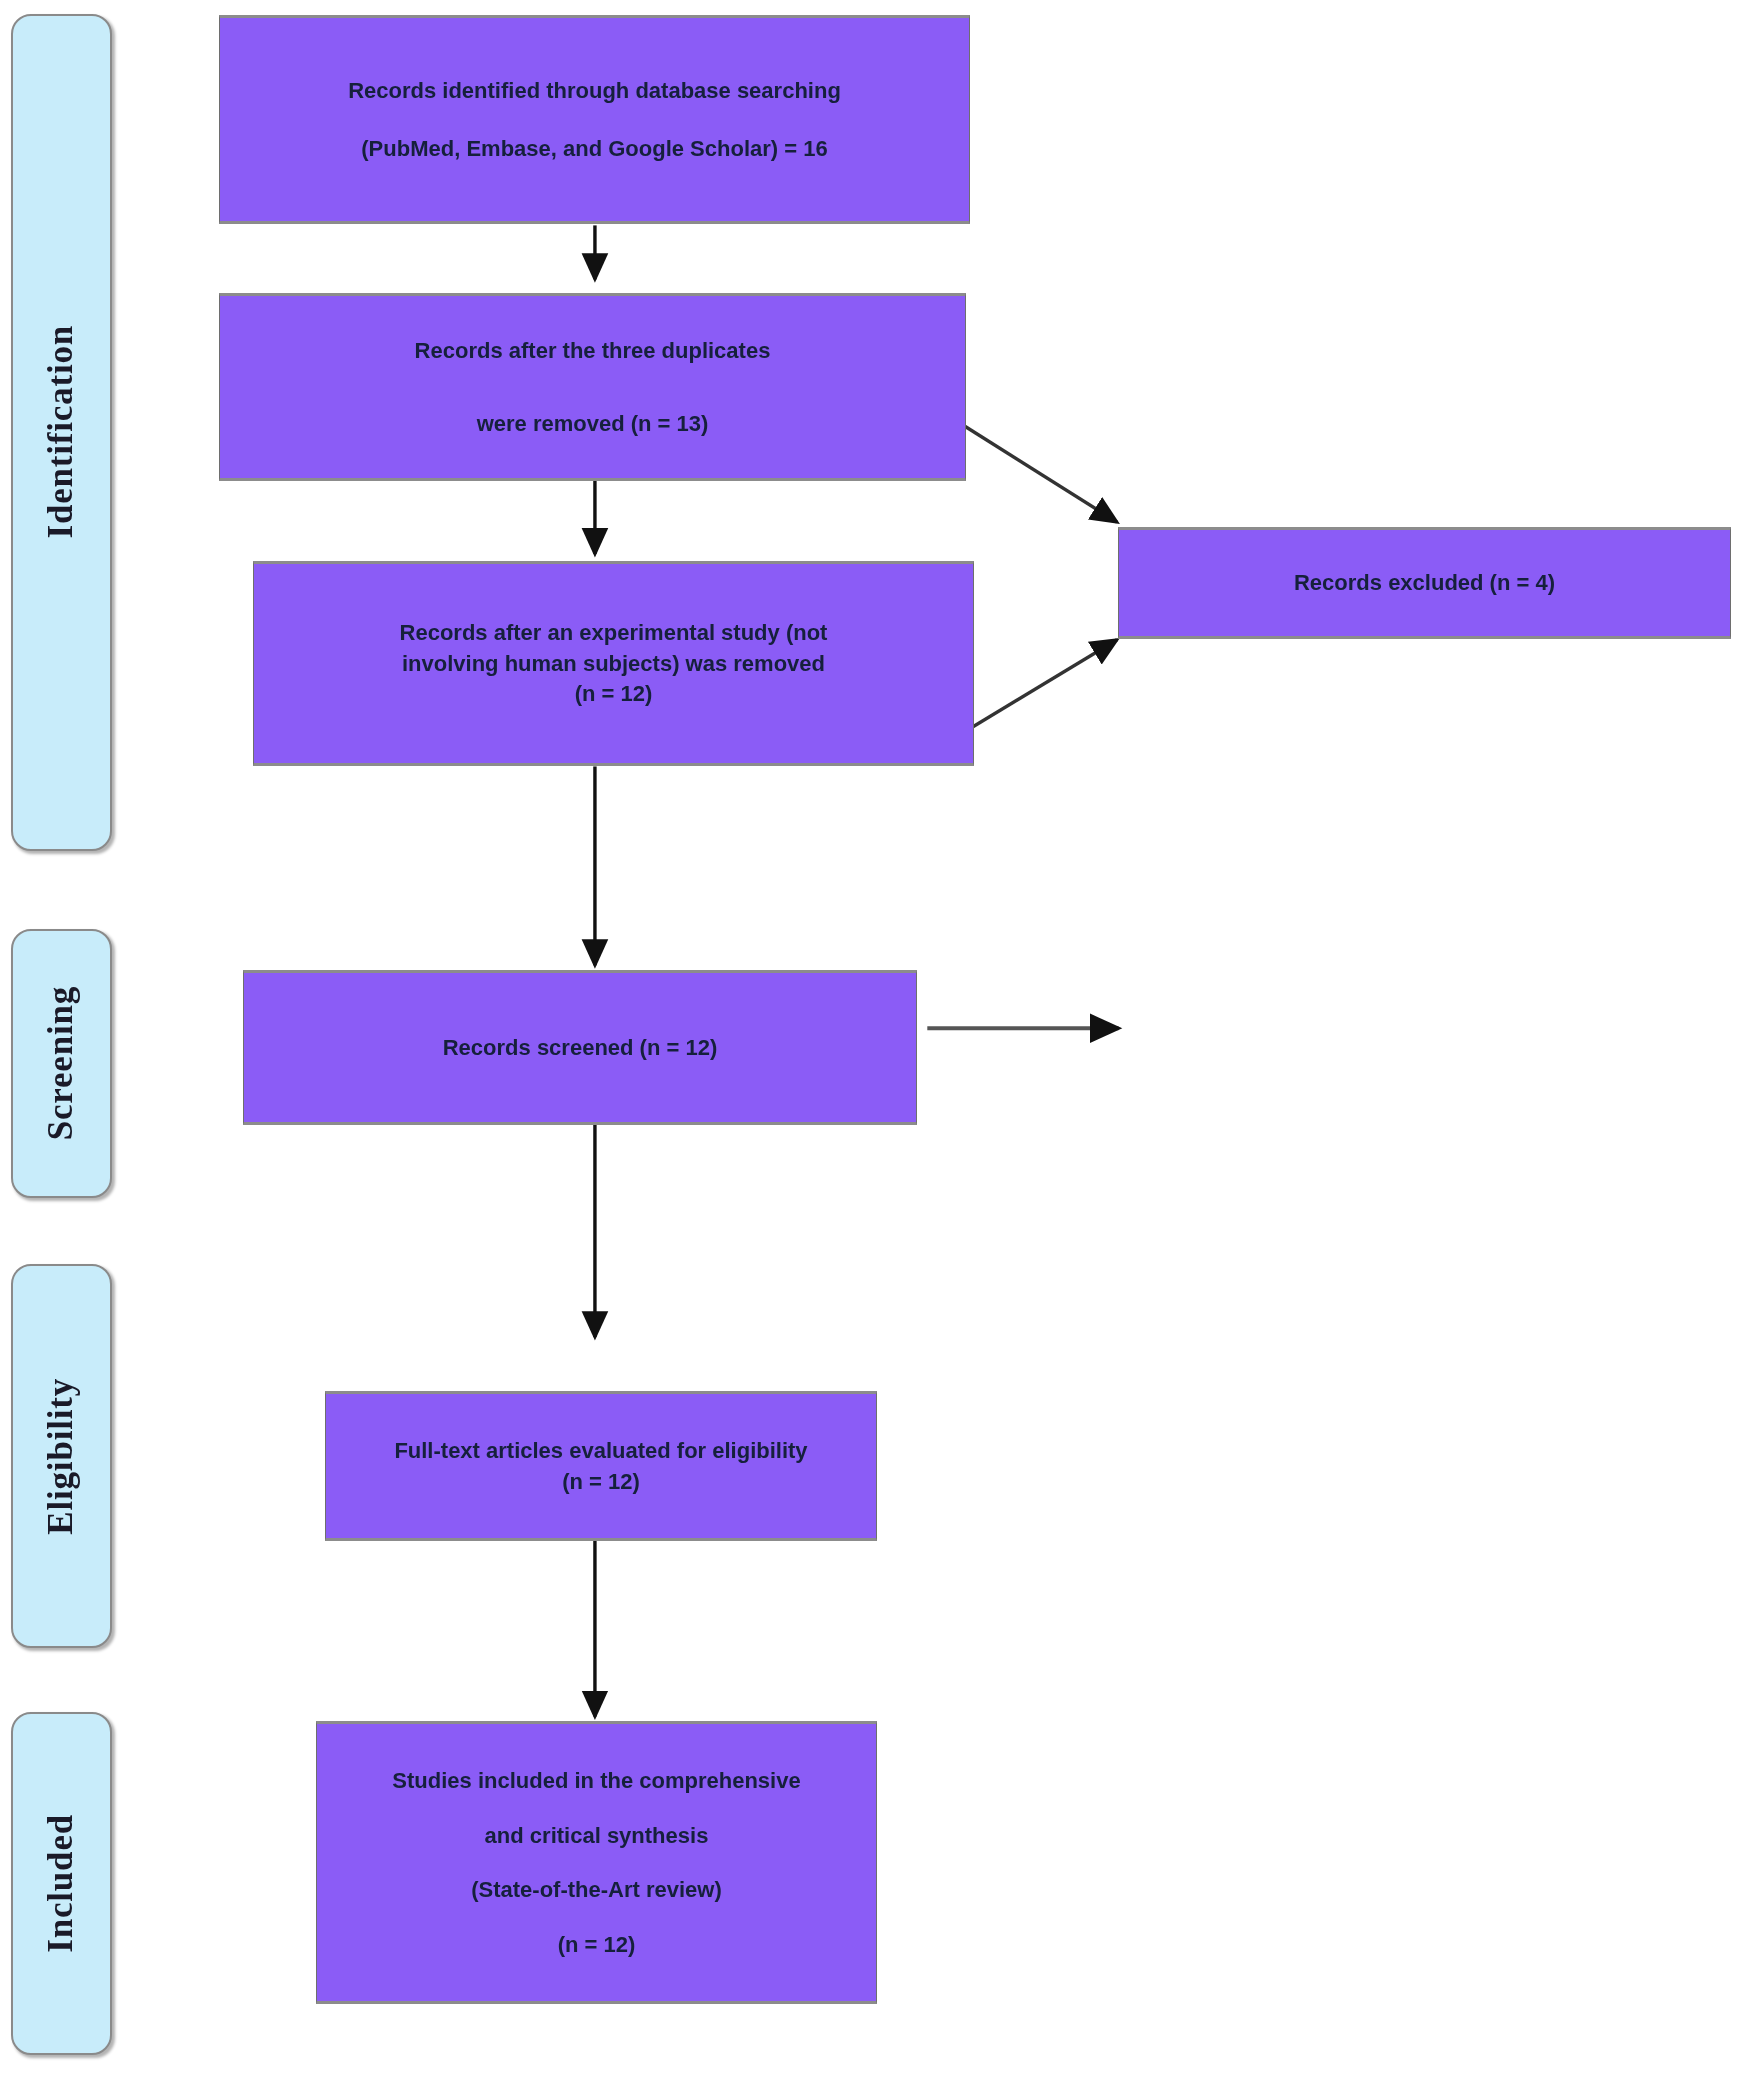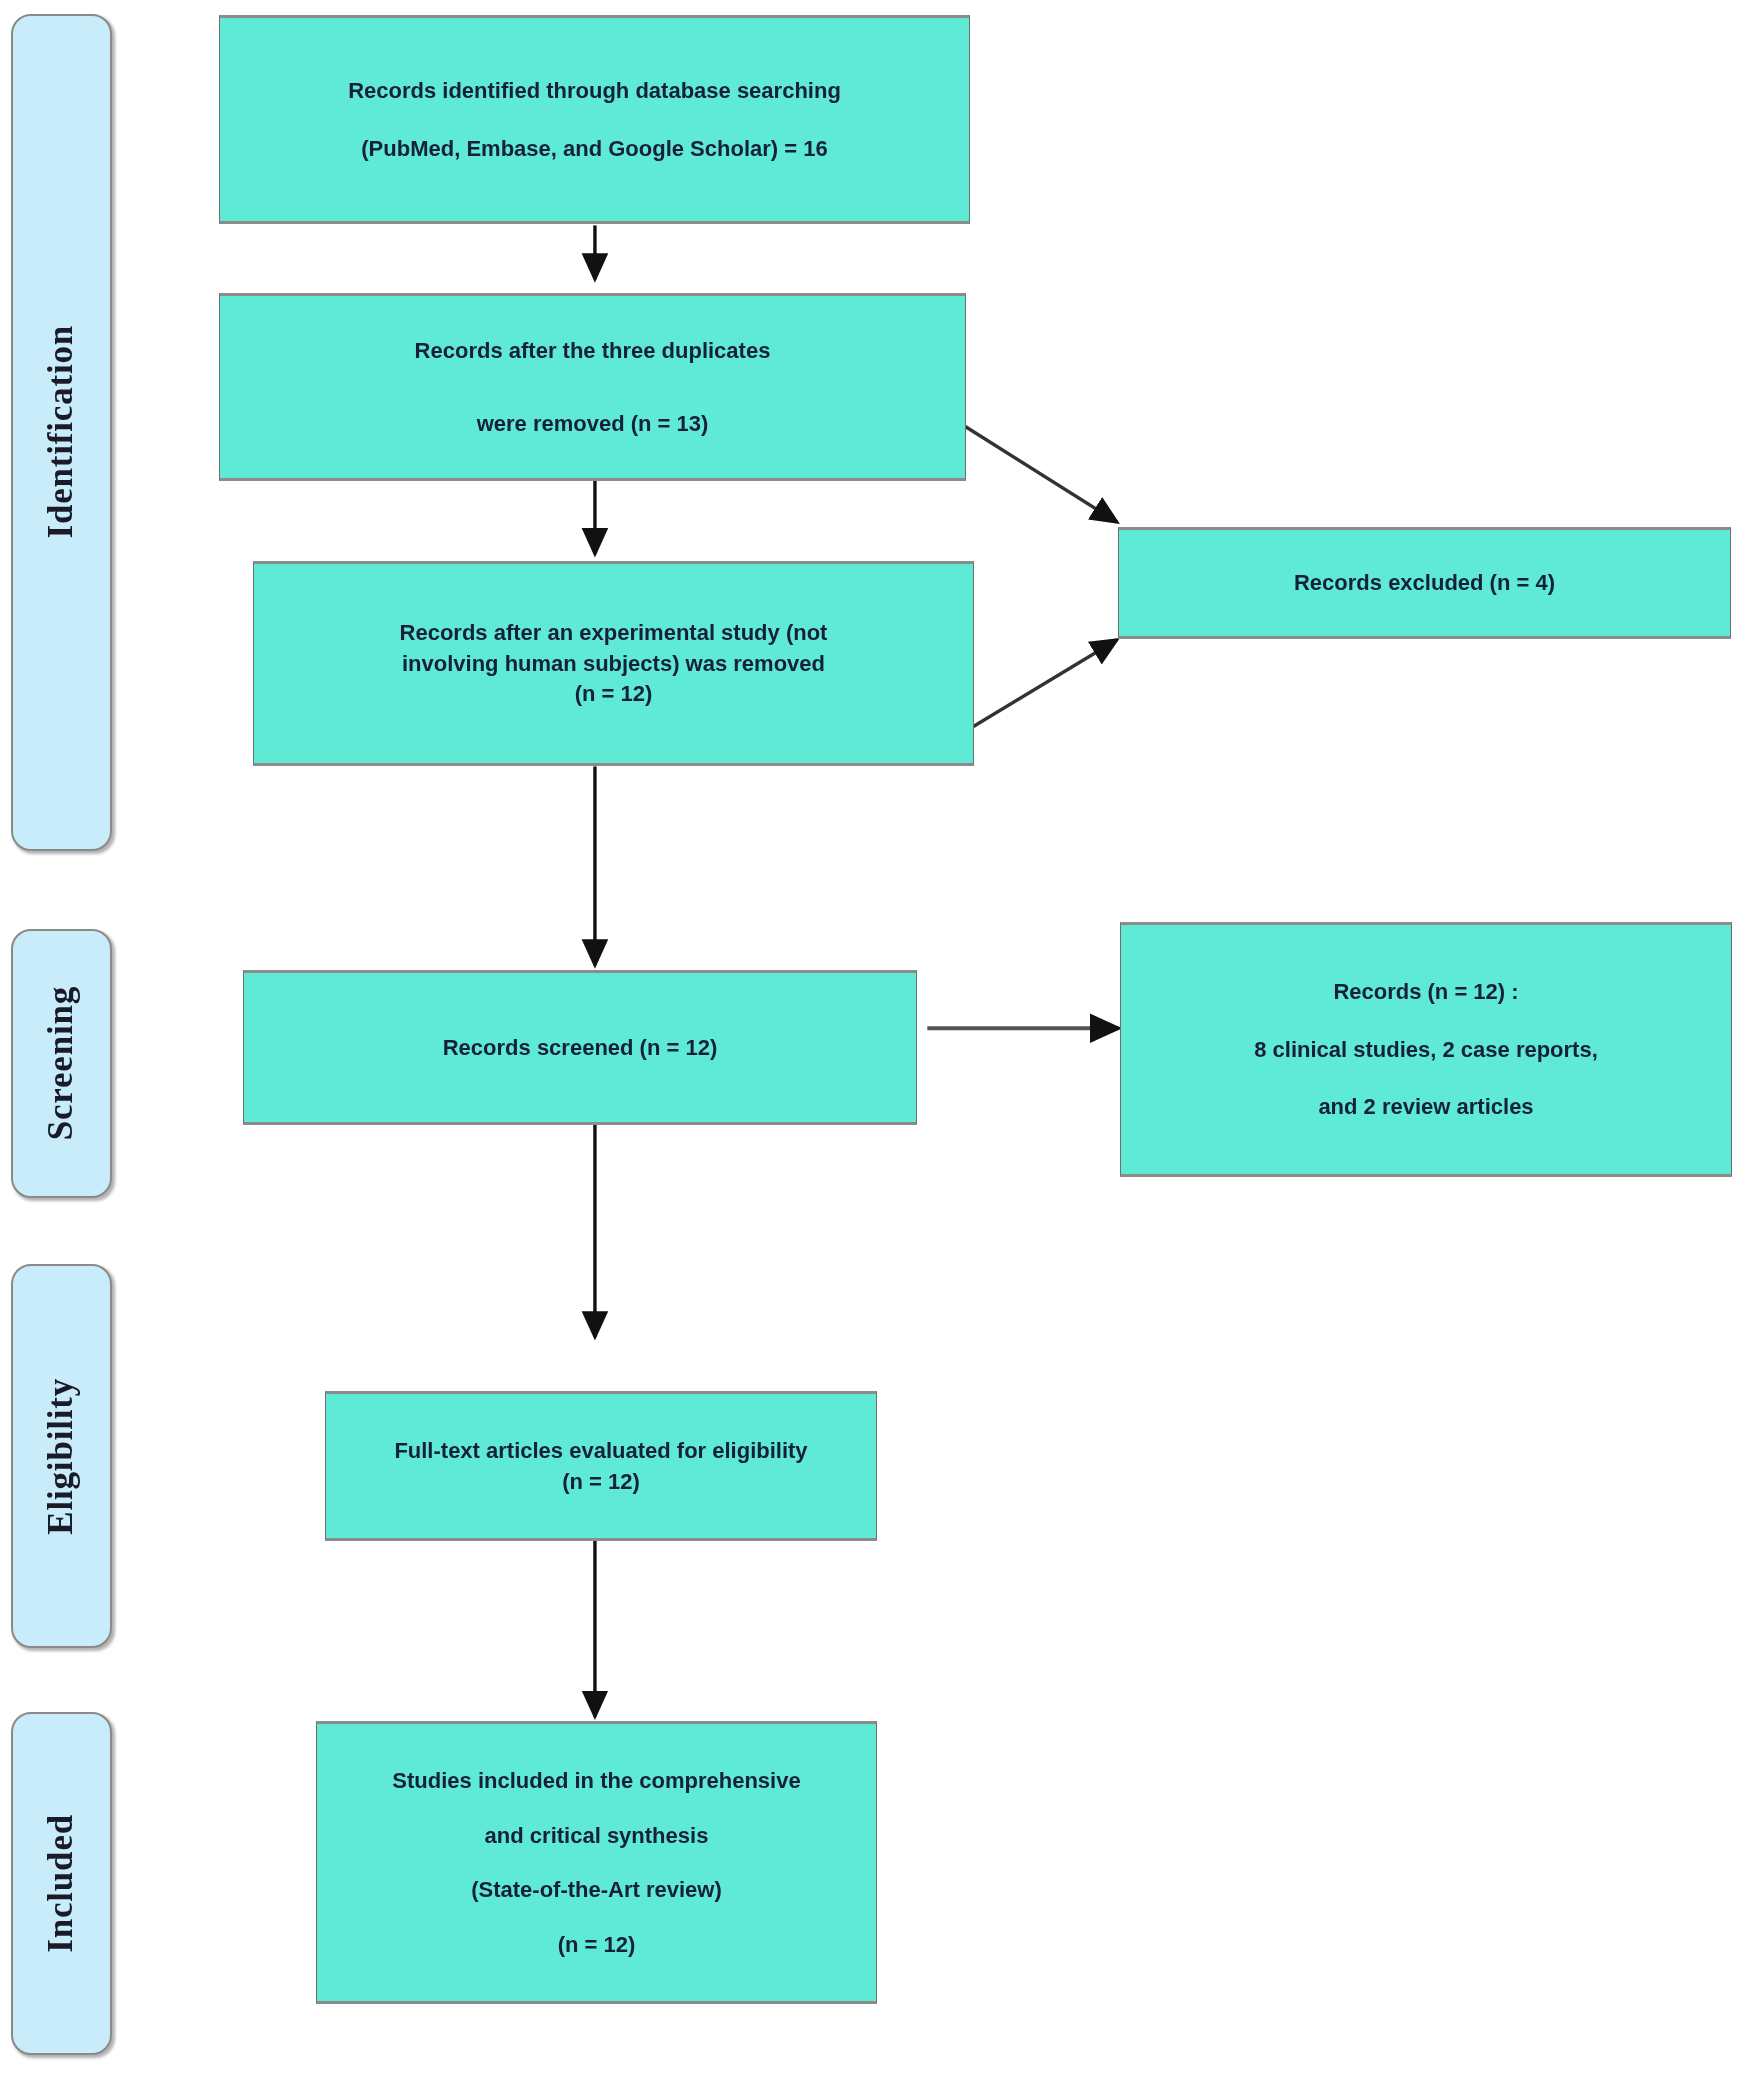--- a/index.html
+++ b/index.html
@@ -47,21 +47,21 @@
     font-family: "Liberation Serif", serif;
     font-weight: bold;
     font-size: 35px;
     letter-spacing: 0.8px;
     color: #1a1a28;
     white-space: nowrap;
   }
   
   .flow-box {
     position: absolute;
-    background: #5eead4;
+    background: #8b5cf6;
     border: 1.5px solid #6e6e6e;
     border-top: 3.8px solid #8c8c8c;
     border-bottom: 3.8px solid #8c8c8c;
     box-sizing: border-box;
     display: flex;
     flex-direction: column;
     align-items: center;
     justify-content: center;
     z-index: 2;
     padding: 17px 12px;
@@ -142,25 +142,20 @@
   </div>
 
   <div class="flow-box" style="left:1118px; top:527px; width:613px; height:112px;">
     <div class="line">Records excluded (n = 4)</div>
   </div>
 
   <div class="flow-box" style="left:243px; top:970px; width:674px; height:155px;">
     <div class="line">Records screened (n = 12)</div>
   </div>
 
-  <div class="flow-box gap-lg" style="left:1120px; top:922px; width:612px; height:255px;">
-    <div class="line">Records (n = 12) :</div>
-    <div class="line">8 clinical studies, 2 case reports,</div>
-    <div class="line">and 2 review articles</div>
-  </div>
 
   <div class="flow-box gap-sm" style="left:325px; top:1383px; width:552px; height:150px;margin-top:8px;">
     <div class="line">Full-text articles evaluated for eligibility</div>
     <div class="line">(n = 12)</div>
   </div>
 
   <div class="flow-box gap-sm" style="left:316px; top:1721px; width:561px; height:283px;gap:24px;">
     <div class="line">Studies included in the comprehensive</div>
     <div class="line">and critical synthesis</div>
     <div class="line">(State-of-the-Art review)</div>

